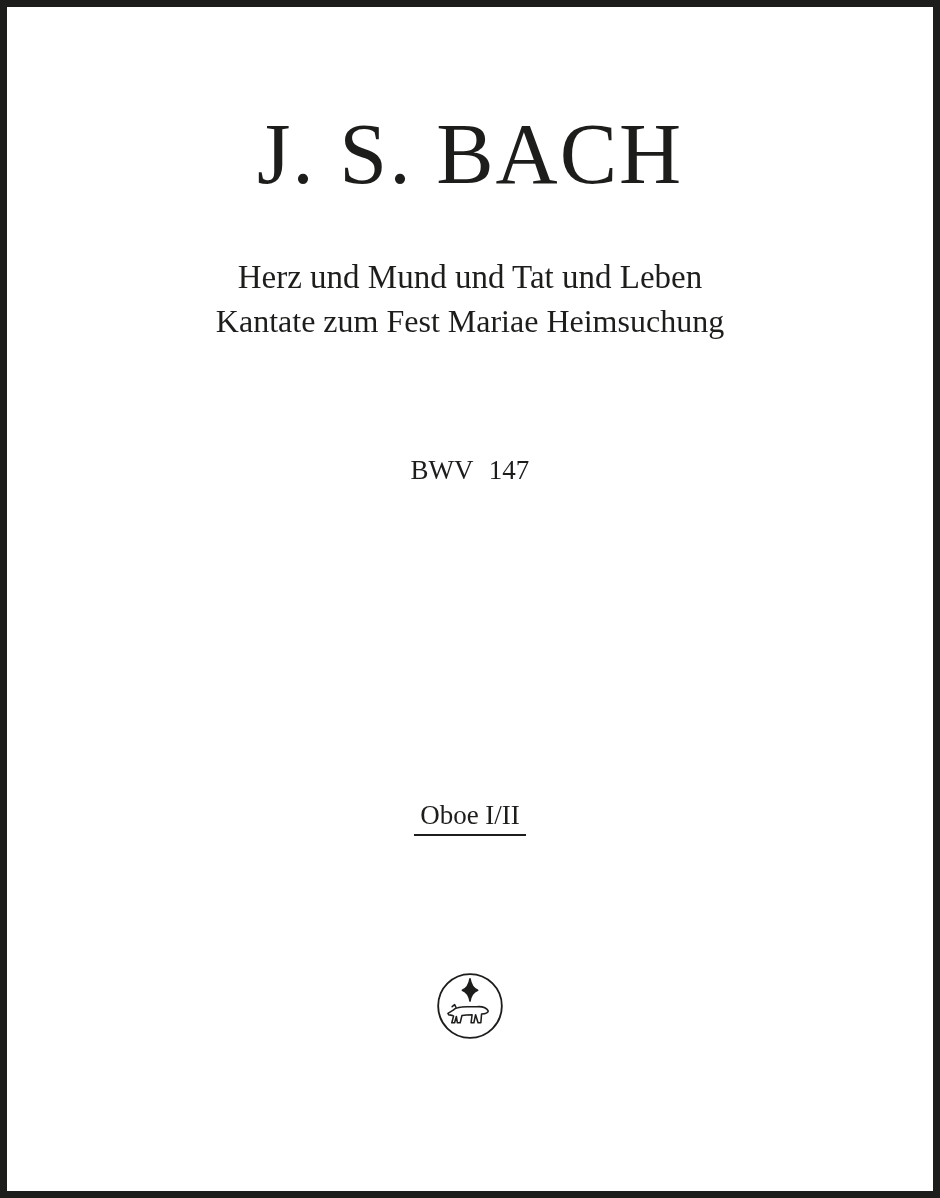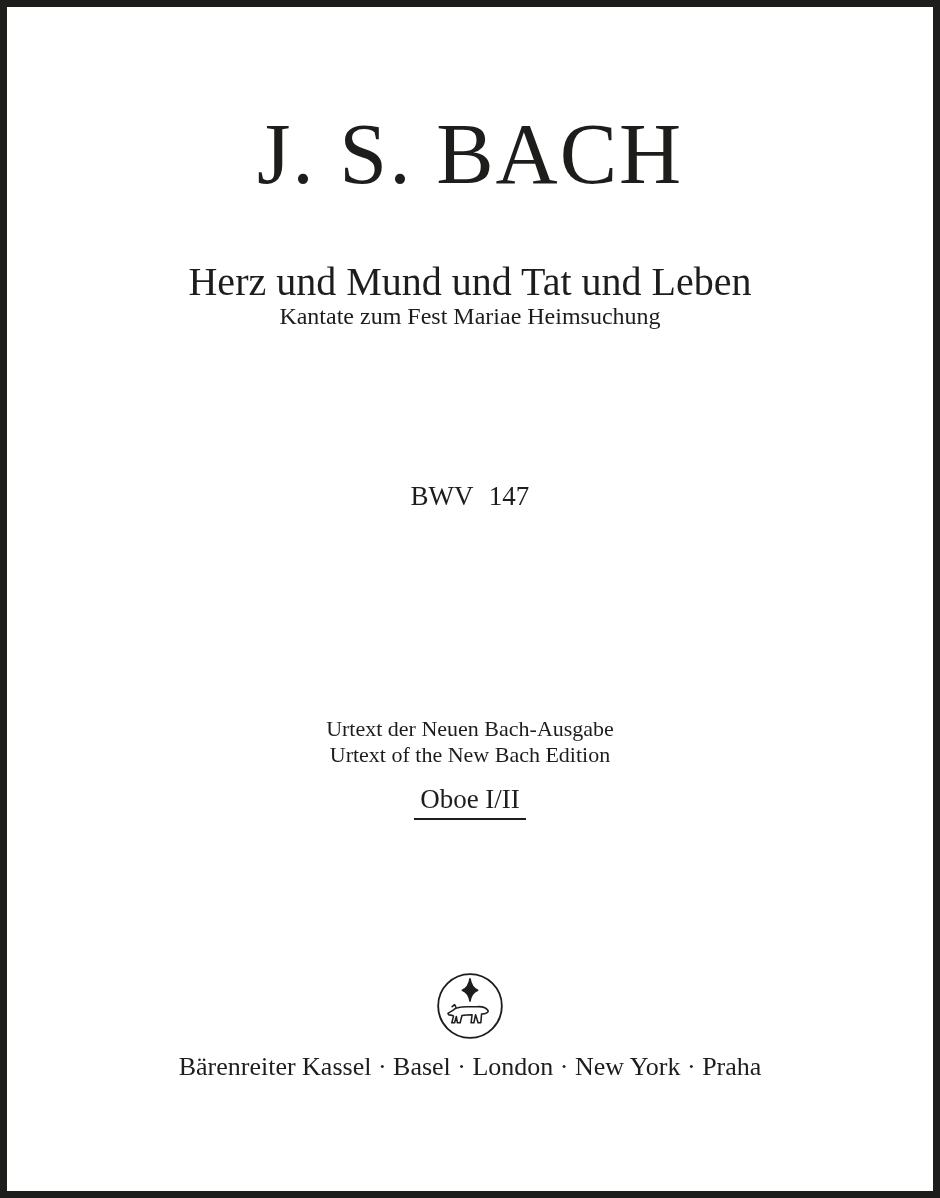--- a/index.html
+++ b/index.html
@@ -25,43 +25,43 @@
     text-align:center;
     white-space:nowrap;
   }
   .composer{
     top:96px;
     font-size:86px;
     letter-spacing:2px;
     line-height:1.2;
   }
   .title-main{
-    font-size:40px;
+    font-size:33px;
     line-height:1.2;
   }
   .title-de{top:251px;}
   .subtitle{
-    font-size:24px;
+    font-size:32px;
     line-height:1.2;
   }
   .subtitle-de{top:295px;}
   .title-en{top:348px;}
   .subtitle-en{top:391px;}
   .catalog{
-    top:473px;
+    top:447px;
     font-size:27px;
     word-spacing:9px;
     line-height:1.2;
   }
   .urtext{
     top:709px;
     font-size:22px;
     line-height:26px;
   }
-  .part-wrap{top:776px;}
+  .part-wrap{top:792px;}
   .part{
     display:inline-block;
     font-size:27px;
     line-height:1.2;
     padding:0 6px 3px 6px;
     border-bottom:2px solid var(--ink);
   }
   .logo-wrap{top:964px;}
   .logo-wrap svg{display:inline-block;}
   .imprint{
@@ -84,24 +84,20 @@
   <div class="center-line composer">J. S. BACH</div>
 
   <div class="center-line title-main title-de">Herz und Mund und Tat und Leben</div>
 
   <div class="center-line subtitle subtitle-de">Kantate zum Fest Mariae Heimsuchung</div>
 
 
 
   <div class="center-line catalog">BWV 147</div>
 
-  <div class="center-line urtext">
-    <div>Urtext der Neuen Bach-Ausgabe</div>
-    <div>Urtext of the New Bach Edition</div>
-  </div>
 
   <div class="center-line part-wrap">
     <span class="part">Oboe I/II</span>
   </div>
 
   <div class="center-line logo-wrap">
     <svg width="70" height="70" viewBox="0 0 100 100" fill="none" stroke="#1d1d1b" stroke-width="2.6" stroke-linejoin="round" stroke-linecap="round">
       <circle cx="50" cy="50" r="45.5"></circle>
       <path stroke-width="2.2" fill="#1d1d1b" d="M50 11 Q52 24 61 27.5 Q52 31 50 43 Q48 31 39 27.5 Q48 24 50 11 Z"></path>
       <path stroke-width="2.2" d="M76 57
@@ -114,16 +110,15 @@
                L24 74 L28 74 L30.5 65
                L32 74 L36 74 L38.5 63.5
                C44 62.5 49 62.5 53 62.5
                L51.5 74 L55.5 74 L58 62.5
                L61.5 74 L65.5 74 L66.5 61.5
                C72 61 76 60 76 57 Z"></path>
       <path stroke-width="2.2" d="M30 52 L28 48 L24.5 51"></path>
     </svg>
   </div>
 
-  <div class="center-line imprint">Bärenreiter Kassel · Basel · London · New York · Praha</div>
 
 
 </div>
 
 </body></html>

